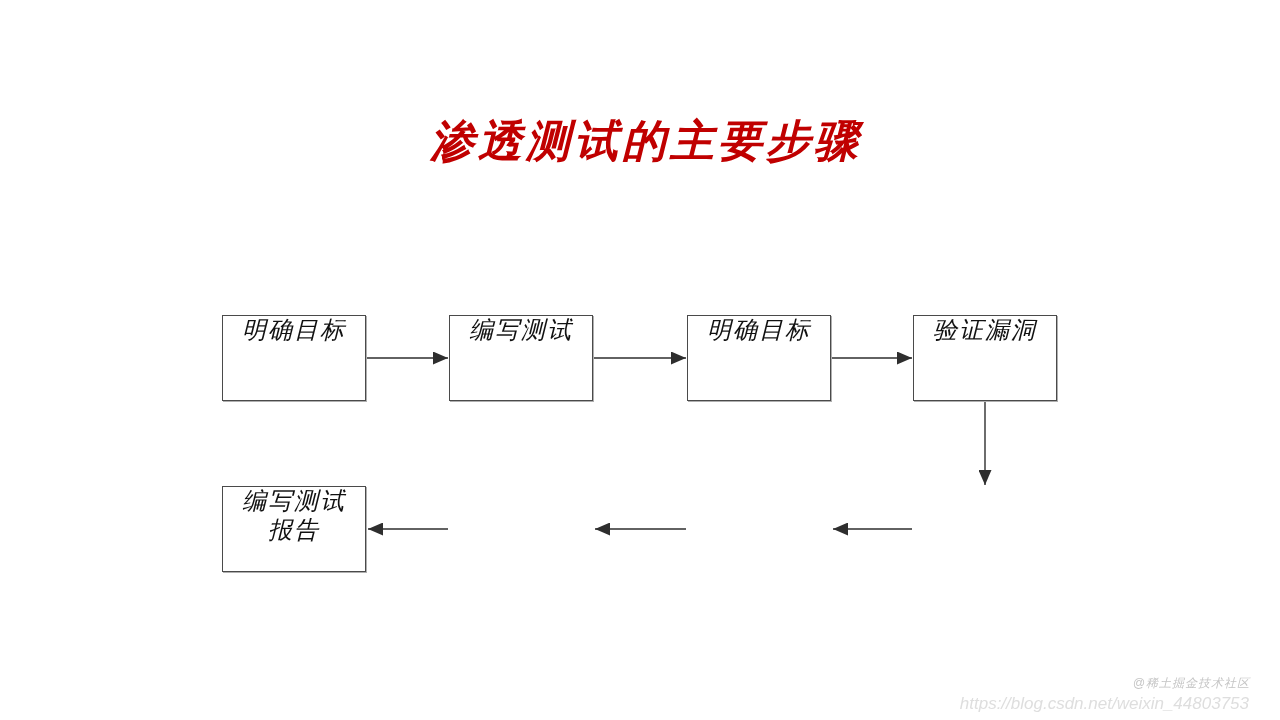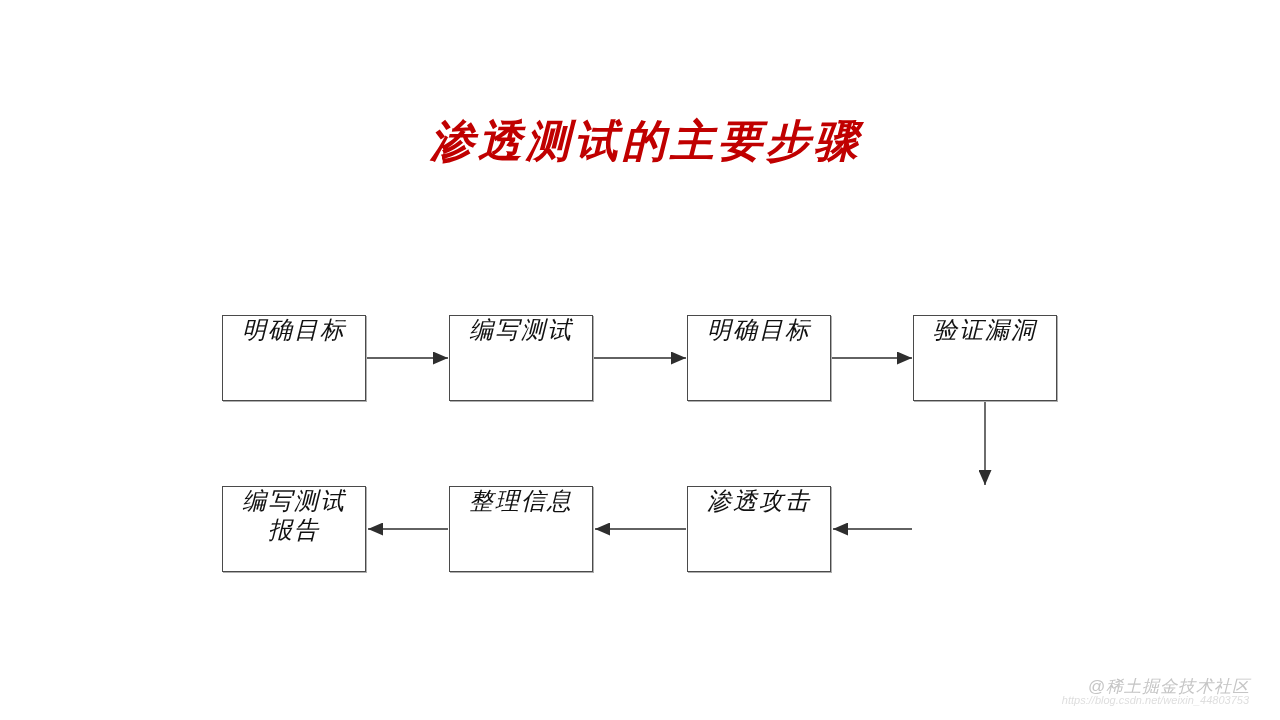--- a/index.html
+++ b/index.html
@@ -61,30 +61,30 @@
     top: 0; left: 0;
     width: 1280px;
     height: 720px;
     pointer-events: none;
   }
 
   .watermark-community {
     position: absolute;
     top: 675px;
     right: 30px;
-    font-size: 17px;
+    font-size: 12px;
     letter-spacing: 1px;
     color: #c5c5c5;
     white-space: nowrap;
   }
   .watermark-url {
     position: absolute;
     top: 694px;
     right: 31px;
-    font-size: 11px;
+    font-size: 17px;
     color: #dedede;
     white-space: nowrap;
   }
 </style>
 </head>
 <body>
 
 <div class="canvas">
 
   <div class="slide-title">渗透测试的主要步骤</div>
@@ -95,26 +95,20 @@
   <div class="flow-node r1 c2">
     <span class="node-label">编写测试</span>
   </div>
   <div class="flow-node r1 c3">
     <span class="node-label">明确目标</span>
   </div>
   <div class="flow-node r1 c4">
     <span class="node-label">验证漏洞</span>
   </div>
 
-  <div class="flow-node r2 c3">
-    <span class="node-label">渗透攻击</span>
-  </div>
-  <div class="flow-node r2 c2">
-    <span class="node-label">整理信息</span>
-  </div>
   <div class="flow-node r2 c1">
     <span class="node-label">编写测试
 报告</span>
   </div>
 
   <svg class="arrow-layer" width="1280" height="720" viewBox="0 0 1280 720" xmlns="http://www.w3.org/2000/svg">
     <defs>
       <marker id="ah" markerUnits="userSpaceOnUse" markerWidth="15" markerHeight="13" refX="15" refY="6.5" orient="auto">
         <path d="M0,0 L15,6.5 L0,13 Z" fill="#2e2e2e"></path>
       </marker>

